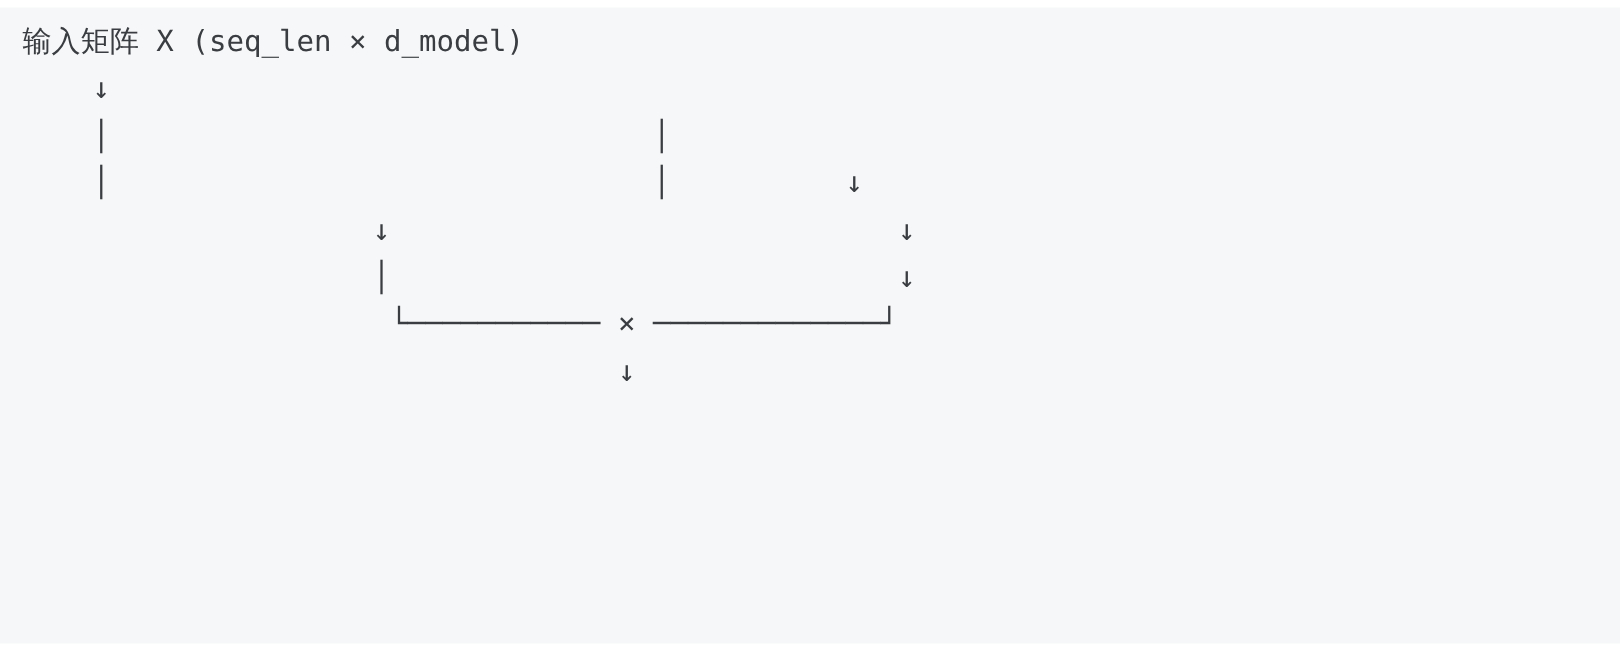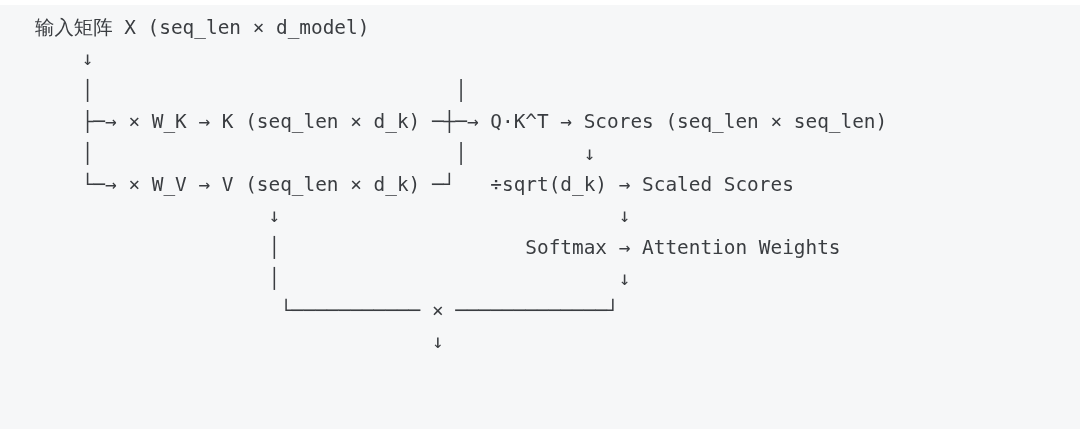--- a/index.html
+++ b/index.html
@@ -26,39 +26,35 @@
     box-sizing: border-box;
     padding: 7px 0 0 15px;
     overflow: hidden;
   }
   .ascii {
     font-family: "DejaVu Sans Mono", "Liberation Mono", monospace;
     font-size: 19.4px;
     line-height: 31.4px;
     color: #3a3d41;
     font-weight: 400;
-    margin-left: 20px;
   }
   .ascii > div {
     white-space: pre;
     height: 31.4px;
   }
 </style>
 </head>
 <body>
 
 <div class="page">
   <div class="code-block">
     <div class="ascii">
       <div>输入矩阵 X (seq_len × d_model)</div>
       <div>    ↓</div>
       <div>    │                               │</div>
-      <div>    ├─→ × W_K → K (seq_len × d_k) ─┼─→ Q·K^T → Scores (seq_len × seq_len)</div>
       <div>    │                               │          ↓</div>
-      <div>    └─→ × W_V → V (seq_len × d_k) ─┘   ÷sqrt(d_k) → Scaled Scores</div>
       <div>                    ↓                             ↓</div>
-      <div>                    │                     Softmax → Attention Weights</div>
       <div>                    │                             ↓</div>
       <div>                     └─────────── × ─────────────┘</div>
       <div>                                  ↓</div>
     </div>
   </div>
 </div>
 
 </body></html>

